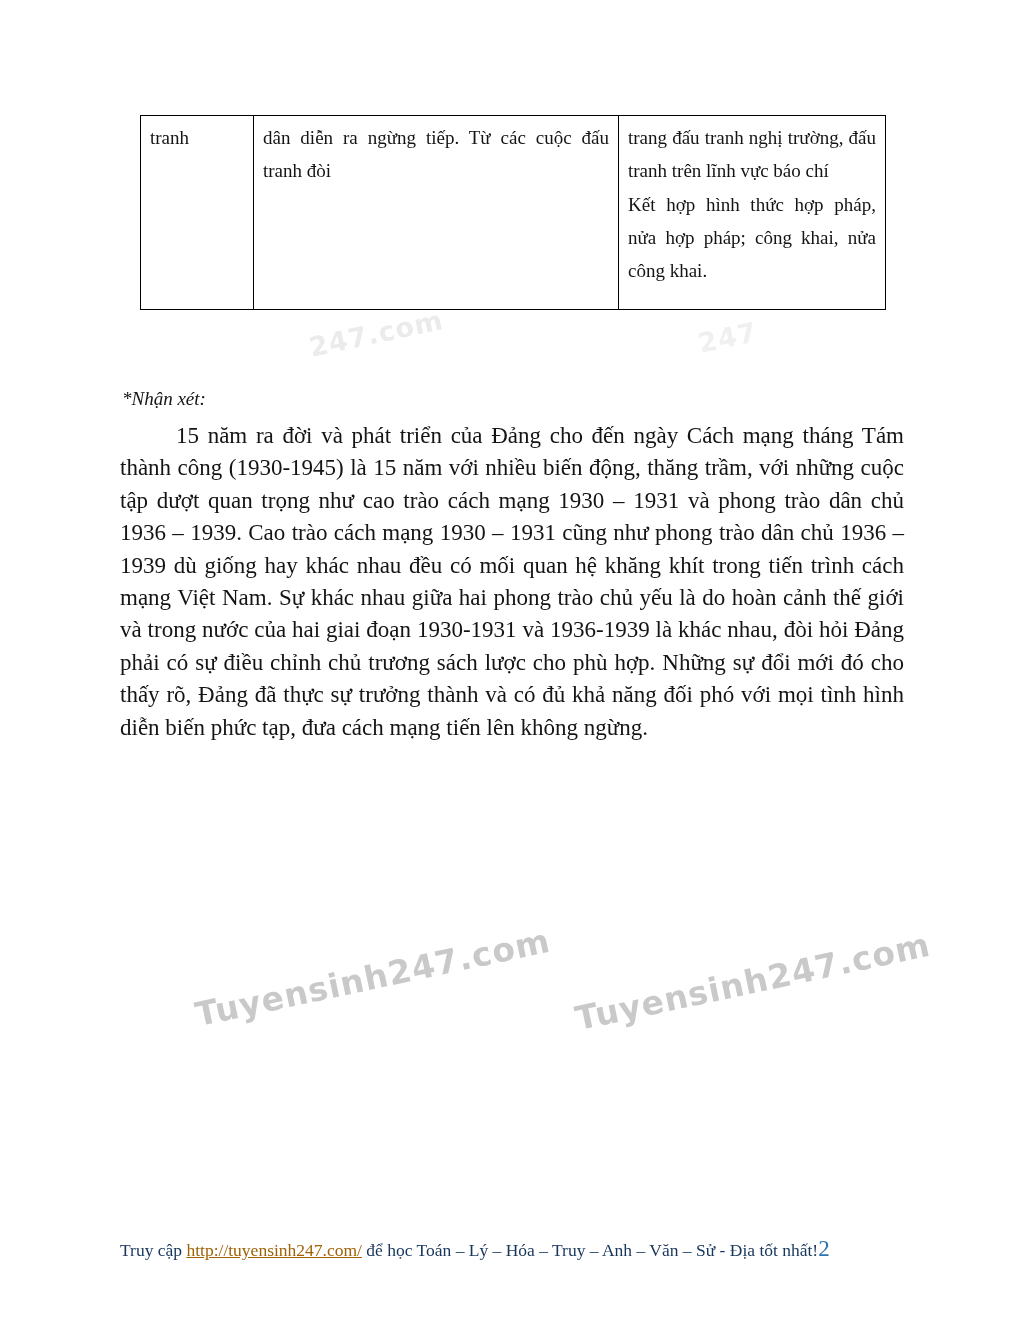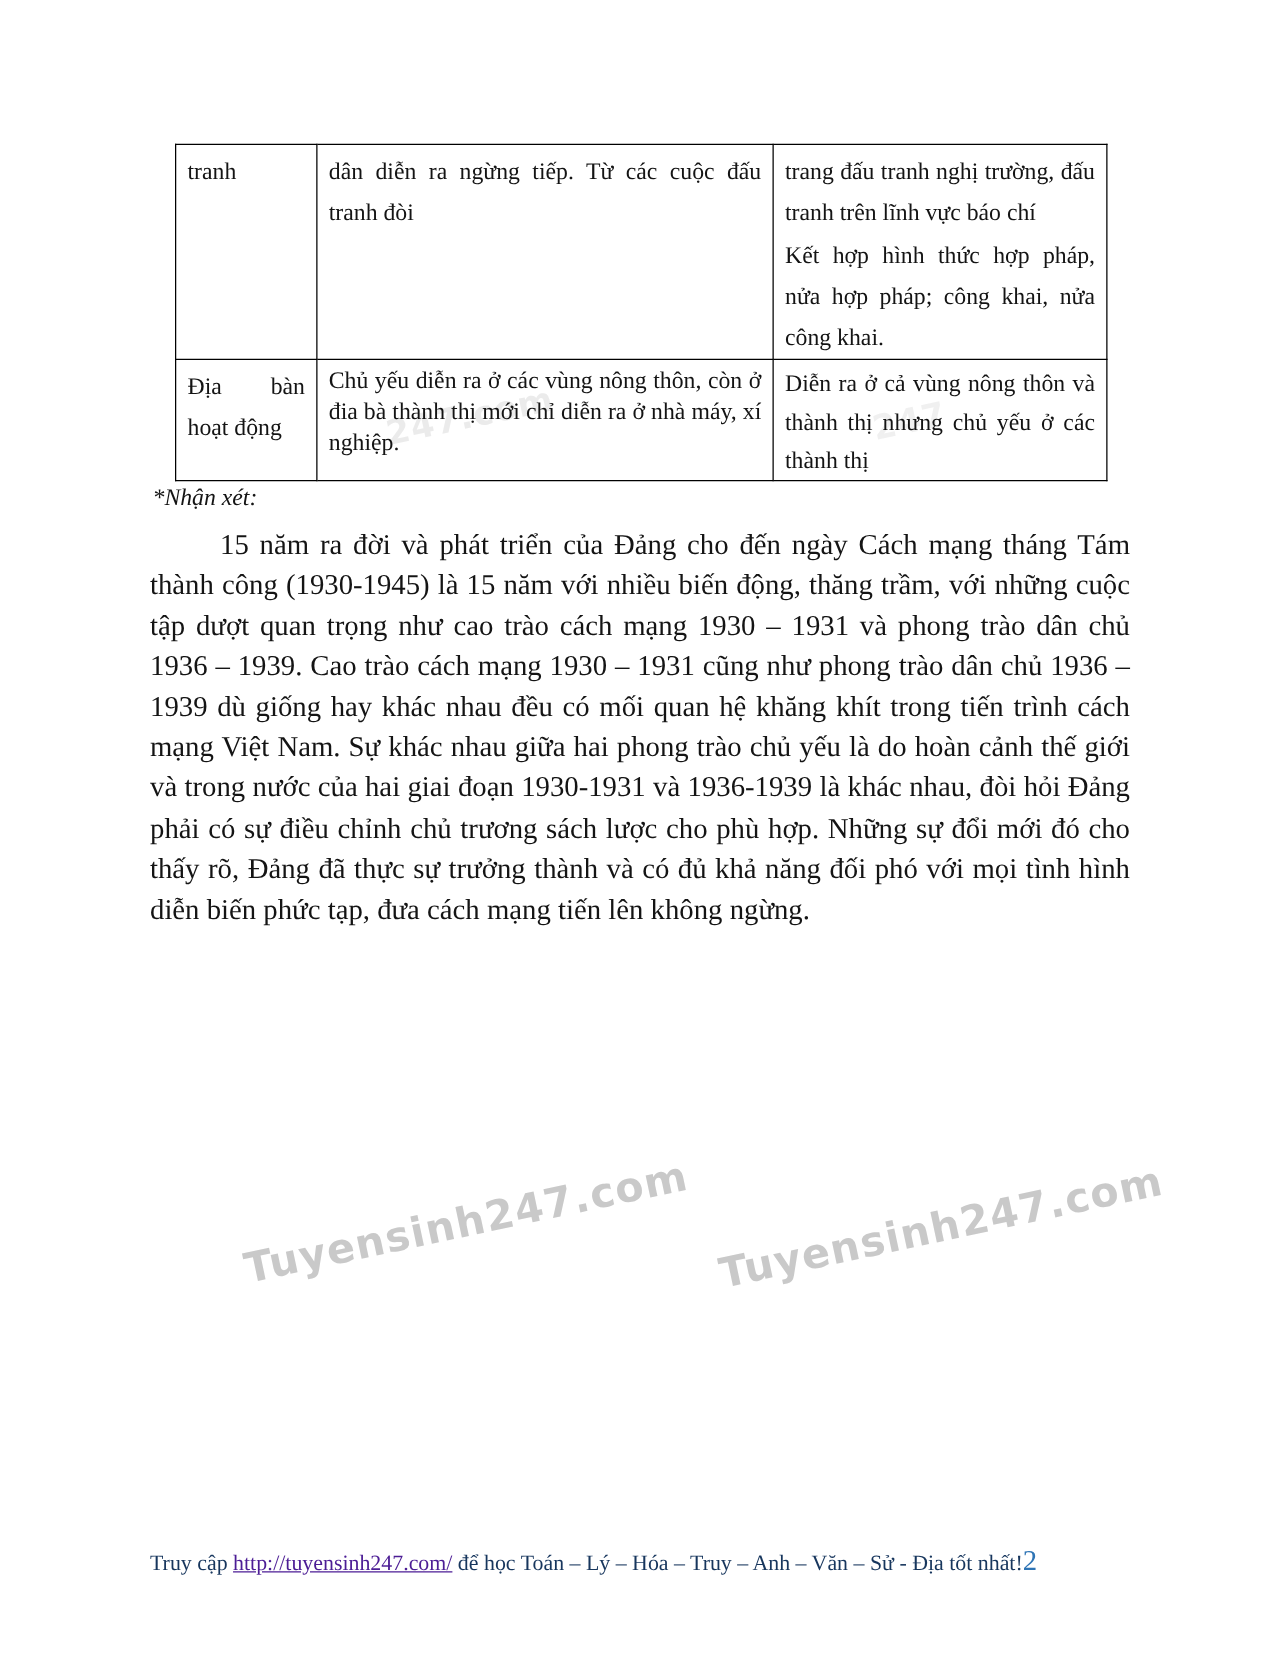--- a/index.html
+++ b/index.html
@@ -38,21 +38,21 @@
     left: 140px;
     top: 115px;
     width: 745px;
     table-layout: fixed;
     z-index: 1;
     background: transparent;
   }
   table.cmp td {
     border: 1.6px solid #000;
     vertical-align: top;
-    padding: 5px 9px 0 9px;
+    padding: 5px 9px 22px 9px;
     font-size: 19px;
     text-align: justify;
   }
   col.c1 { width: 113px; }
   col.c2 { width: 365px; }
   col.c3 { width: 267px; }
   td.r1 { line-height: 1.74; }
   td.r2c1 { line-height: 1.74; }
   td.r2c2 { line-height: 1.3; font-size: 18.5px; }
   td.r2c3 { line-height: 1.6; }
@@ -83,21 +83,21 @@
   
   .footer {
     position: absolute;
     left: 120px;
     top: 1236px;
     font-size: 17.5px;
     color: #17365d;
     z-index: 1;
     white-space: nowrap;
   }
-  .footer a { color: #4c1d95; text-decoration: underline; cursor: pointer; }
+  .footer a { color: #a16207; text-decoration: underline; cursor: pointer; }
   .pagenum {
     color: #2e74b5;
     font-size: 23px;
     font-weight: normal;
   }
 </style>
 </head>
 <body>
 
 <div class="page">
@@ -113,25 +113,20 @@
     </colgroup>
     <tbody>
         <tr>
       <td class="r1">tranh</td>
       <td class="r1">dân diễn ra ngừng tiếp. Từ các cuộc đấu tranh đòi</td>
       <td class="r1">
         <div>trang đấu tranh nghị trường, đấu tranh trên lĩnh vực báo chí</div>
         <div class="c3p2">Kết hợp hình thức hợp pháp, nửa hợp pháp; công khai, nửa công khai.</div>
       </td>
     </tr>
-    <tr>
-      <td class="r2c1">Địa bàn hoạt động</td>
-      <td class="r2c2">Chủ yếu diễn ra ở các vùng nông thôn, còn ở đia bà thành thị mới chỉ diễn ra ở nhà máy, xí nghiệp.</td>
-      <td class="r2c3">Diễn ra ở cả vùng nông thôn và thành thị nhưng chủ yếu ở các thành thị</td>
-    </tr>
   </tbody>
     </table>
 
   <div class="note-heading">*Nhận xét:</div>
 
   <div class="body-para">15 năm ra đời và phát triển của Đảng cho đến ngày Cách mạng tháng Tám thành công (1930-1945) là 15 năm với nhiều biến động, thăng trầm, với những cuộc tập dượt quan trọng như cao trào cách mạng 1930 – 1931 và phong trào dân chủ 1936 – 1939. Cao trào cách mạng 1930 – 1931 cũng như phong trào dân chủ 1936 – 1939 dù giống hay khác nhau đều có mối quan hệ khăng khít trong tiến trình cách mạng Việt Nam. Sự khác nhau giữa hai phong trào chủ yếu là do hoàn cảnh thế giới và trong nước của hai giai đoạn 1930-1931 và 1936-1939 là khác nhau, đòi hỏi Đảng phải có sự điều chỉnh chủ trương sách lược cho phù hợp. Những sự đổi mới đó cho thấy rõ, Đảng đã thực sự trưởng thành và có đủ khả năng đối phó với mọi tình hình diễn biến phức tạp, đưa cách mạng tiến lên không ngừng.</div>
 
   <div class="wm wm1">Tuyensinh247.com</div>
   <div class="wm wm2">Tuyensinh247.com</div>
 

